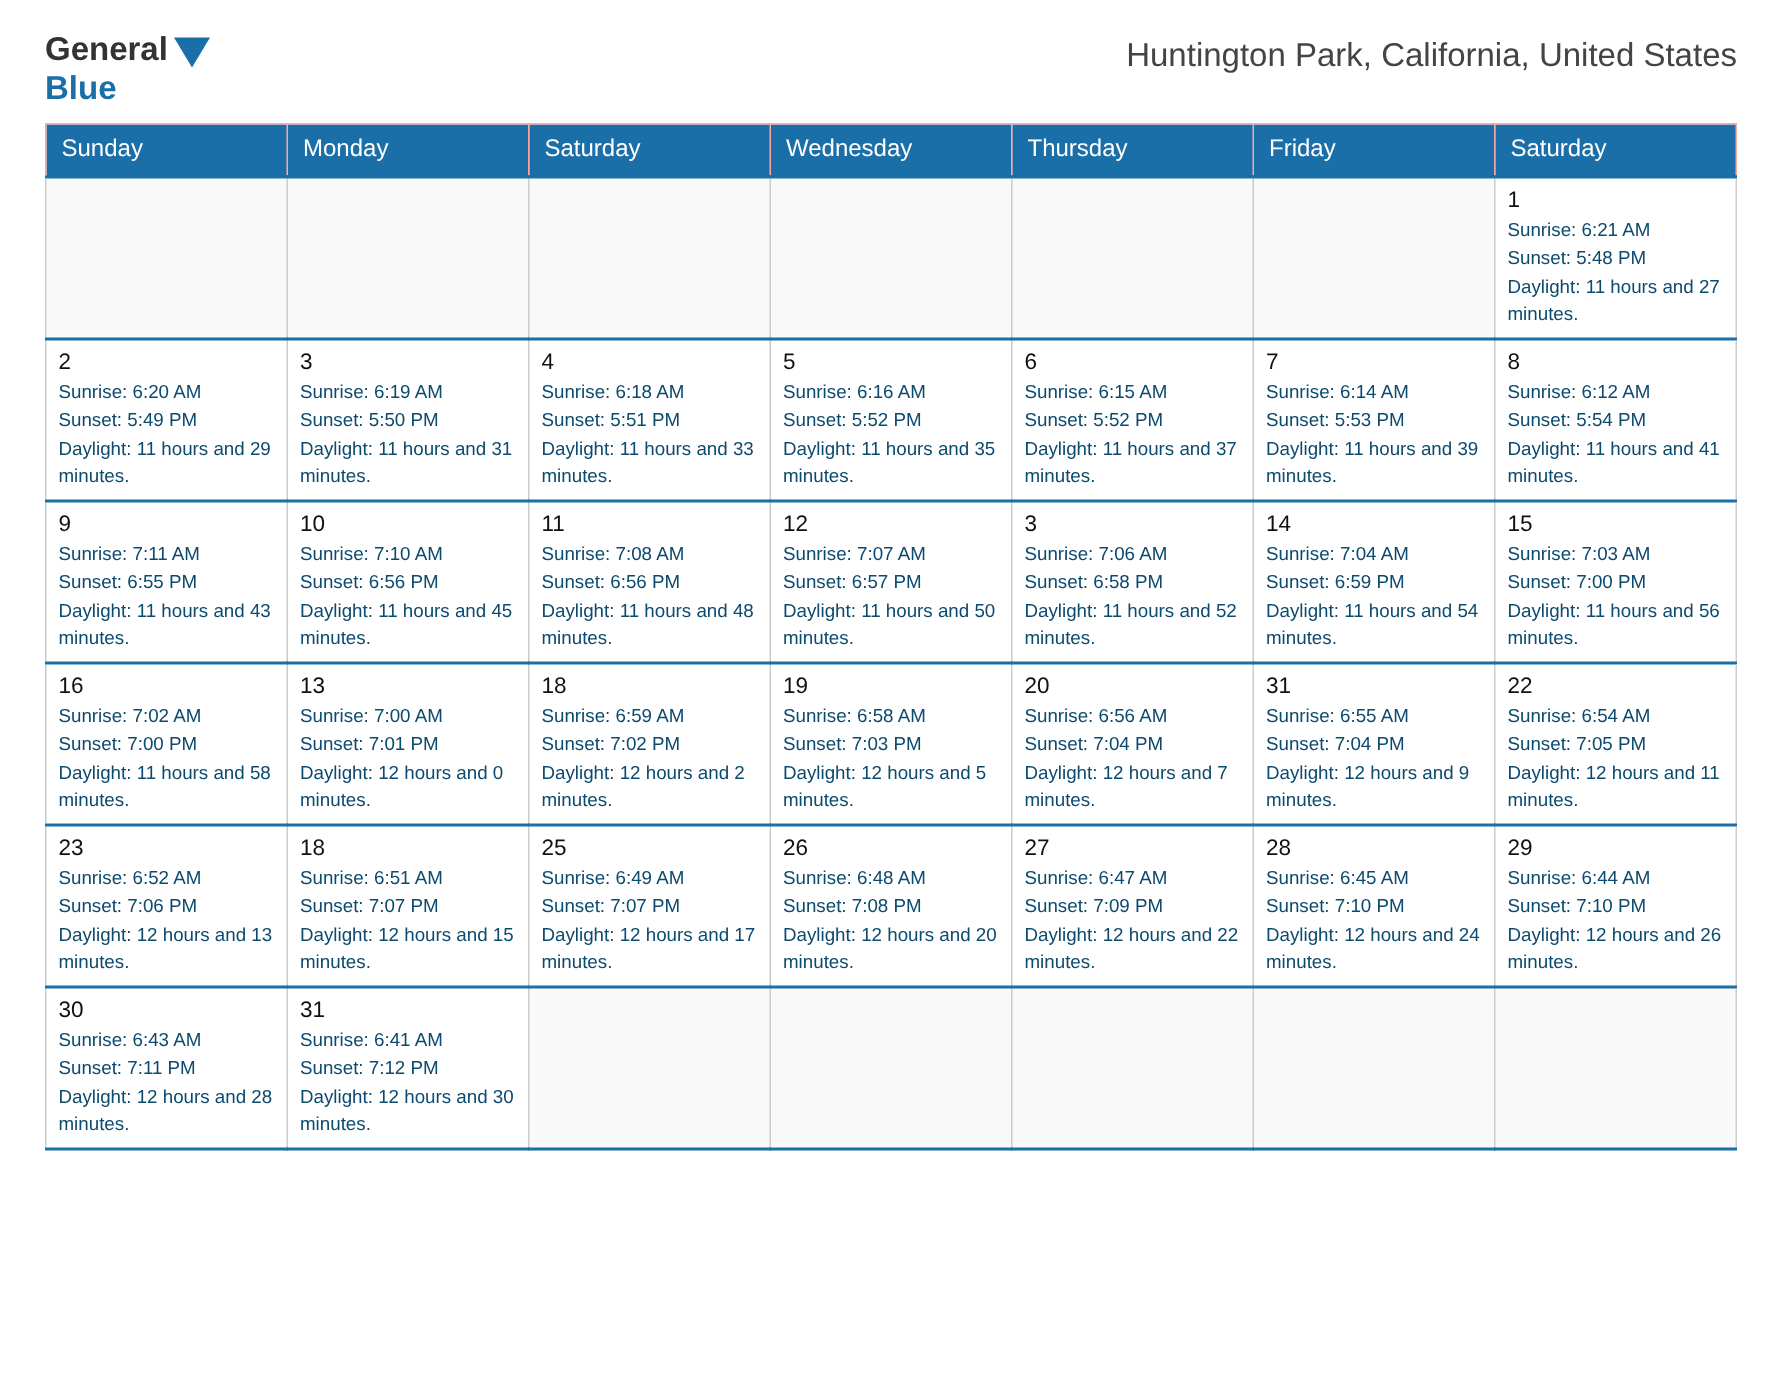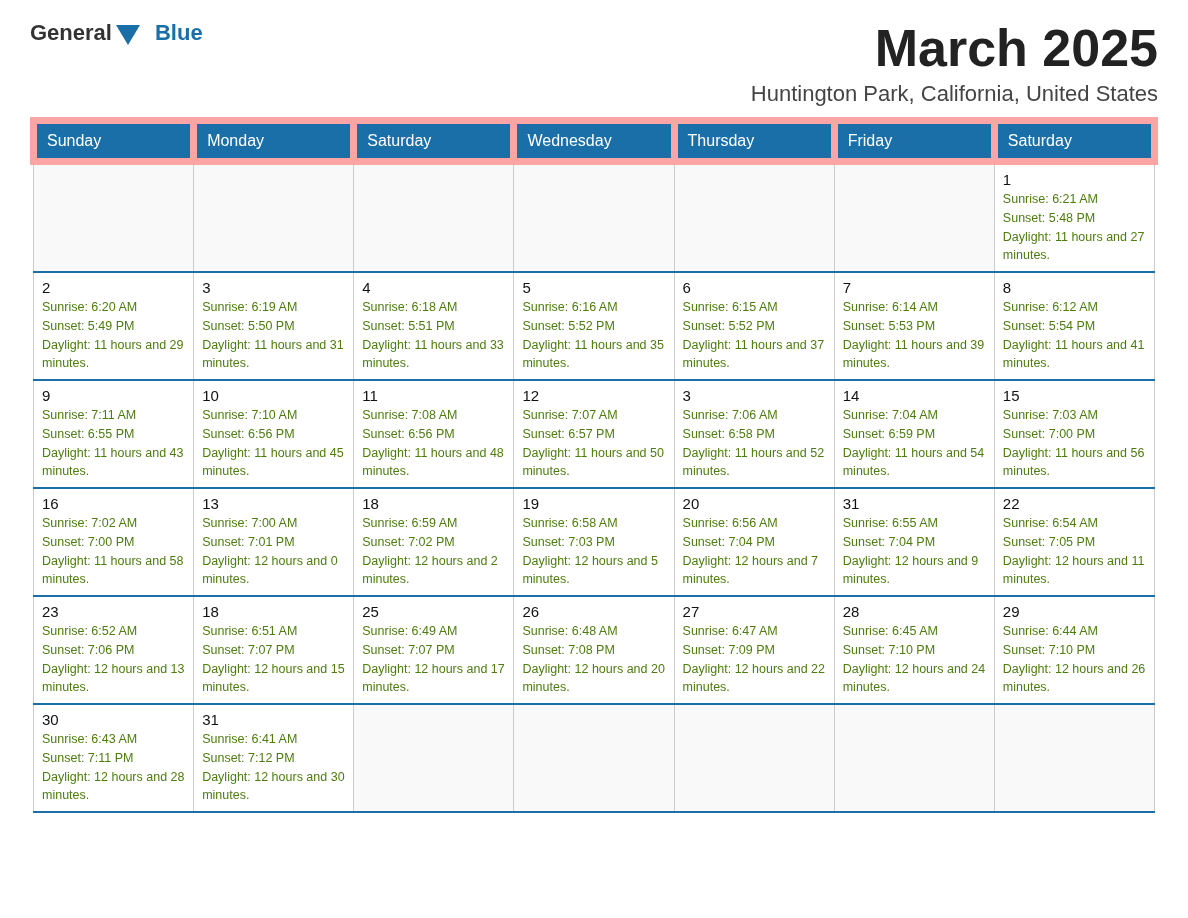--- a/index.html
+++ b/index.html
@@ -11,21 +11,21 @@
       min-height: 918px;
     }
     .header {
       display: flex;
       justify-content: space-between;
       align-items: flex-start;
       margin-bottom: 10px;
     }
     .logo {
       display: flex;
-      flex-direction: row;
+      flex-direction: column;
       align-items: flex-start;
     }
     .logo-top {
       display: flex;
       align-items: center;
     }
     .logo-general {
       font-size: 22px;
       font-weight: bold;
       color: #333;
@@ -36,21 +36,21 @@
       border-left: 12px solid transparent;
       border-right: 12px solid transparent;
       border-top: 20px solid #1a6fa8;
       margin-left: 4px;
       margin-top: 4px;
     }
     .logo-blue {
       font-size: 22px;
       font-weight: bold;
       color: #1a6fa8;
-      margin-left: 15px;
+      margin-left: 0;
     }
     .title-section {
       text-align: right;
     }
     .month-title {
       font-size: 52px;
       font-weight: bold;
       color: #222;
       line-height: 1.1;
     }
@@ -64,41 +64,41 @@
       border-collapse: collapse;
       margin-top: 8px;
     }
     .calendar th {
       background-color: #1a6fa8;
       color: #fff;
       text-align: left;
       padding: 8px 10px;
       font-size: 16px;
       font-weight: normal;
-      border: 7px solid #fca5a5;
+      border: 1px solid #fca5a5;
     }
     .calendar td {
       vertical-align: top;
       border: 1px solid #ccc;
       padding: 6px 8px;
       width: 14.28%;
       min-height: 100px;
       font-size: 13px;
       color: #222;
     }
     .day-number {
       font-size: 15px;
       font-weight: normal;
       color: #111;
       display: block;
       margin-bottom: 2px;
     }
     .day-info {
       font-size: 12.5px;
-      color: #4d7c0f;
+      color: #0c4a6e;
       line-height: 1.5;
     }
     .empty-cell {
       background: #f9f9f9;
     }
     .calendar tr {
       border-bottom: 2px solid #1a6fa8;
     }
   </style>
 </head>
@@ -106,21 +106,20 @@
 
 <div class="header">
   <div class="logo">
     <div class="logo-top">
       <span class="logo-general">General</span>
       <div class="logo-triangle"></div>
     </div>
     <span class="logo-blue">Blue</span>
   </div>
   <div class="title-section">
-    <div class="month-title">March 2025</div>
     <div class="location-title">Huntington Park, California, United States</div>
   </div>
 </div>
 
 <table class="calendar">
   <thead>
     <tr>
     <th>Sunday</th>
         <th>Monday</th>
         <th>Saturday</th>

